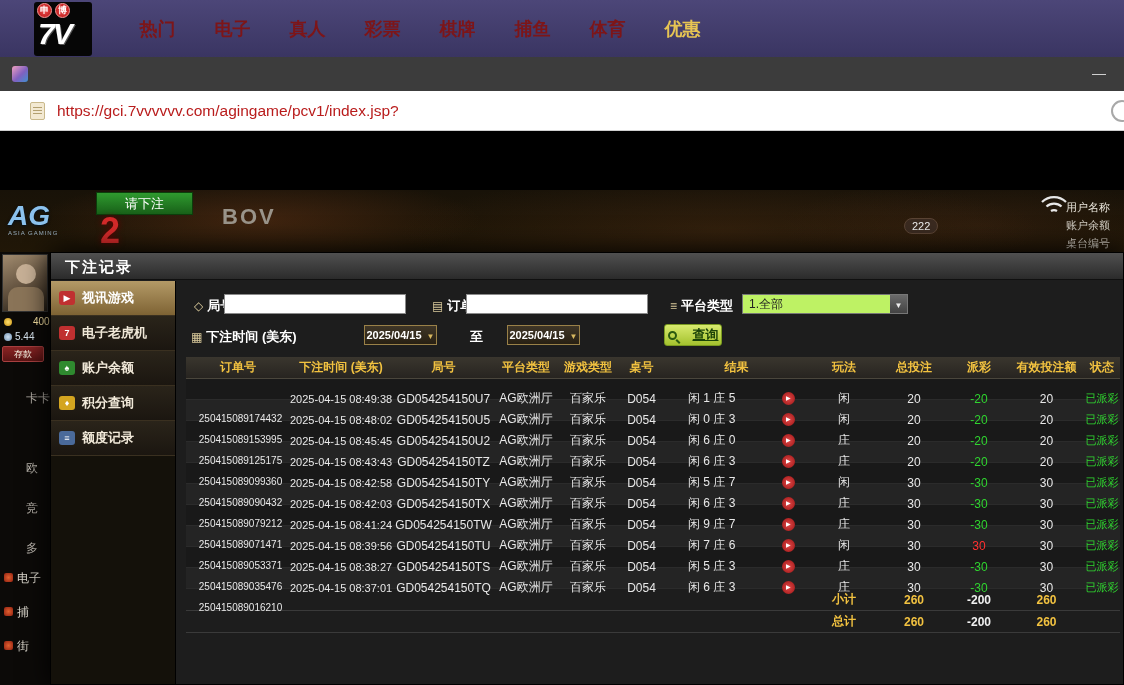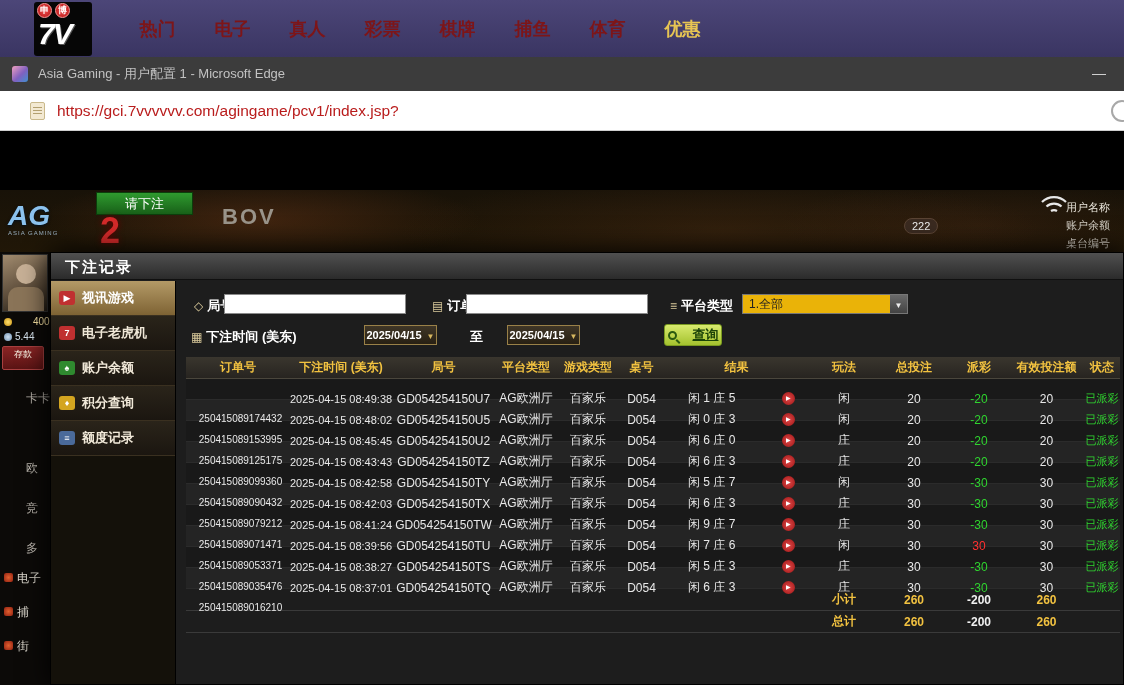--- a/index.html
+++ b/index.html
@@ -67,21 +67,21 @@
   
   .lobby-left { position:absolute; left:0; top:121px; width:50px; bottom:0; background:#0c0a08; }
   .avatar { position:absolute; left:2px; top:2px; width:46px; height:58px; border:1px solid #333;
     background:linear-gradient(160deg,#a08a6e,#5c4c3a 60%,#241e16); position:absolute; overflow:hidden; }
   .avatar::before { content:""; position:absolute; left:13px; top:9px; width:20px; height:20px; border-radius:50%; background:#c7b096; }
   .avatar::after { content:""; position:absolute; left:5px; top:32px; width:36px; height:26px; border-radius:10px 10px 0 0; background:#8a7458; }
   .coinrow { position:absolute; left:4px; top:64px; color:#ffe9a8; font-size:10px; display:flex; align-items:center; gap:21px; }
   .coinrow2 { position:absolute; left:4px; top:79px; color:#d8e4ee; font-size:10px; display:flex; align-items:center; gap:3px; }
   .coin-dot { width:8px; height:8px; border-radius:50%; background:radial-gradient(#ffe070,#c89010); display:inline-block; }
   .coin-dot.silver { background:radial-gradient(#cfe0f0,#7090b0); }
-  .deposit { position:absolute; left:2px; top:94px; width:42px; height:24px; background:linear-gradient(#8a2424,#5a1414);
+  .deposit { position:absolute; left:2px; top:94px; width:42px; height:16px; background:linear-gradient(#8a2424,#5a1414);
     border:1px solid #a84040; border-radius:2px; color:#ffe; font-size:9px; text-align:center; line-height:14px; cursor:pointer; }
   .lobby-items { position:absolute; left:0; top:136px; right:0; }
   .lobby-item { padding-left:26px; color:#b9b4ac; font-size:12px; height:20px; line-height:20px; cursor:pointer; white-space:nowrap; }
   .lobby-item:nth-child(2) { margin-top:50px; }
   .lobby-item:nth-child(3) { margin-top:20px; }
   .lobby-item:nth-child(4) { margin-top:20px; }
   .lobby-item:nth-child(5) { margin-top:10px; padding-left:4px; color:#ddd8ce; }
   .lobby-item:nth-child(6) { margin-top:14px; padding-left:4px; color:#ddd8ce; }
   .lobby-item:nth-child(7) { margin-top:14px; padding-left:4px; color:#ddd8ce; }
   .lobby-item:nth-child(5)::before, .lobby-item:nth-child(6)::before, .lobby-item:nth-child(7)::before {
@@ -110,21 +110,21 @@
   .tag-icon::after { content:"◇"; }
   .doc-icon::after { content:"▤"; }
   .list-icon::after { content:"≡"; }
   .cal-icon::after { content:"▦"; }
   .lab-round { left:18px; top:16px; }
   .inp-round { left:48px; top:13px; width:182px; }
   .lab-order { left:256px; top:16px; }
   .inp-order { left:290px; top:13px; width:182px; }
   .lab-platform { left:494px; top:16px; }
   .ftext { position:absolute; height:20px; border:1px solid #8a8a8a; background:#fff; font-size:12px; padding:0 4px; }
-  .fselect { position:absolute; left:566px; top:13px; width:166px; height:20px; background:#eab308; border:1px solid #777;
+  .fselect { position:absolute; left:566px; top:13px; width:166px; height:20px; background:#bef264; border:1px solid #777;
     font-size:12px; color:#222; line-height:18px; padding-left:6px; cursor:pointer; }
   .sel-arrow { position:absolute; right:0; top:0; width:17px; height:18px; background:linear-gradient(#6a6a6a,#434343);
     color:#eee; text-align:center; }
   .sel-arrow::after { content:"▼"; font-size:8px; line-height:18px; }
   .lab-time { left:15px; top:47px; }
   .fdate { position:absolute; top:44px; width:73px; height:20px; background:linear-gradient(#3f3627,#282013);
     border:1px solid #9a8148; color:#fff; font-size:11px; font-weight:bold; display:flex; align-items:center;
     justify-content:center; gap:5px; cursor:pointer; }
   .date-arrow::after { content:"▼"; color:#d8b860; font-size:8px; }
   .date-from { left:188px; }
@@ -190,21 +190,20 @@
 
         <div class="nav-item">体育</div>
 
         <div class="nav-item highlight">优惠</div>
 
     </div>
   </div>
 
   <div class="titlebar">
     <span class="favicon"></span>
-    <span class="win-title">Asia Gaming - 用户配置 1 - Microsoft Edge</span>
     <span class="minimize">—</span>
   </div>
 
   <div class="addressbar">
     <span class="page-icon"></span>
     <span class="url">https://gci.7vvvvvv.com/agingame/pcv1/index.jsp?</span>
     <span class="refresh-partial"></span>
   </div>
 
   <div class="game">

